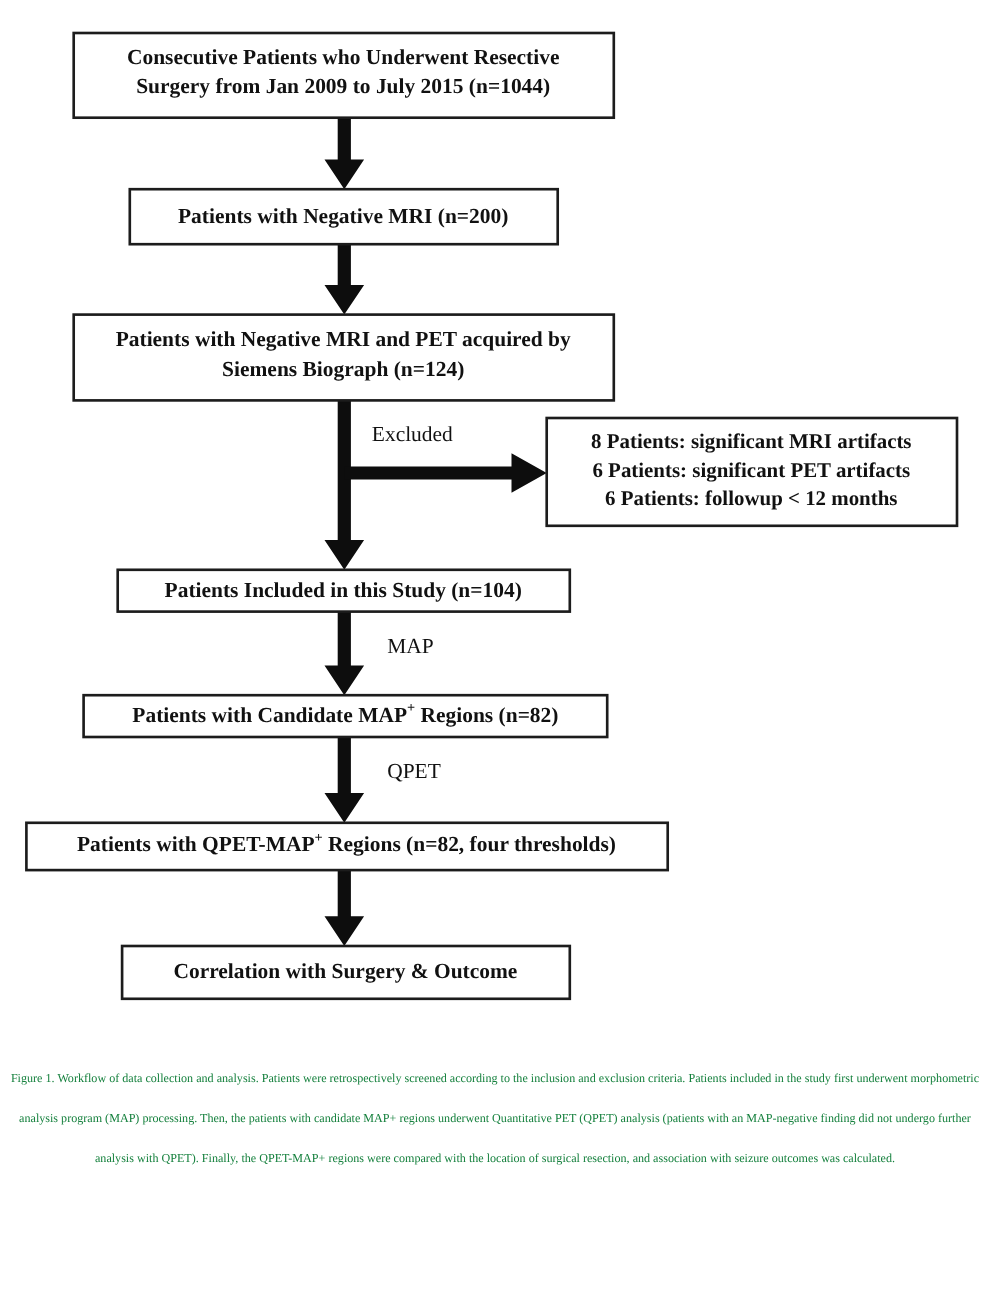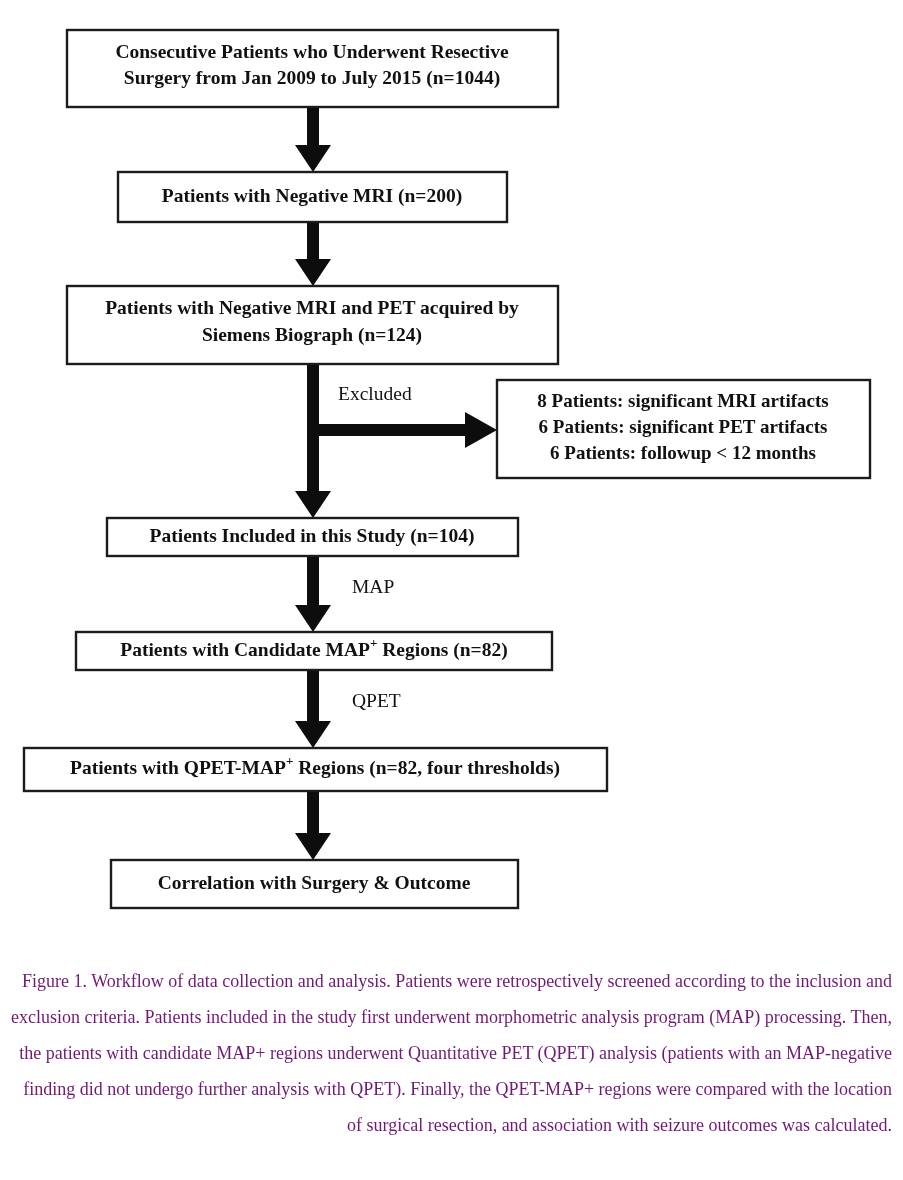--- a/index.html
+++ b/index.html
@@ -59,24 +59,24 @@
     text-anchor: start;
     dominant-baseline: middle;
   }
 
   #caption {
     position: absolute;
     left: 8px;
     top: 963px;
     width: 884px;
     font-family: "Liberation Serif", "DejaVu Serif", serif;
-    font-size: 18px;
+    font-size: 11px;
     line-height: 36px;
-    color: #701a75;
-    text-align: right;
+    color: #15803d;
+    text-align: center;
   }
 </style>
 </head>
 <body>
 
 <div id="flow-wrap">
   <svg id="flow-svg" viewBox="0 0 903 940" xmlns="http://www.w3.org/2000/svg">
 
     <g>
       <path class="arrow-shape" d="M 307 107 L 319 107 L 319 145 L 331 145 L 313 172 L 295 145 L 307 145 Z"></path>

